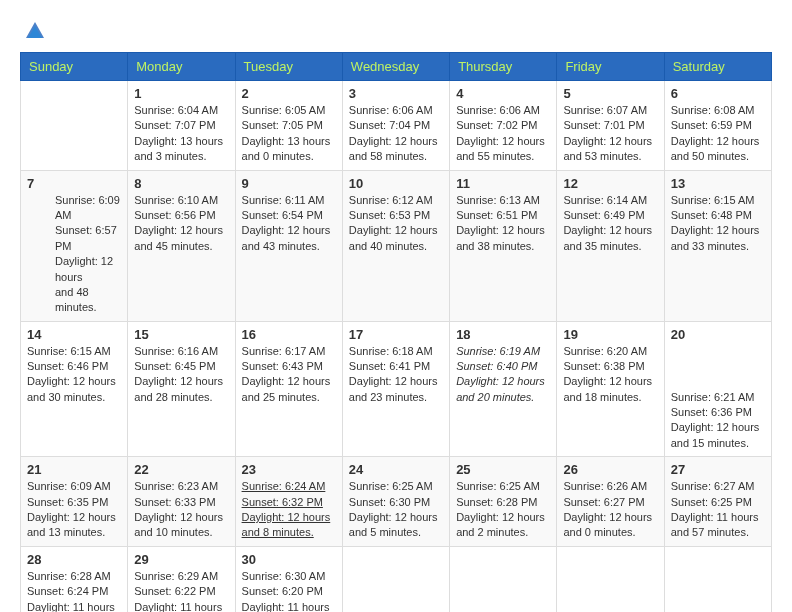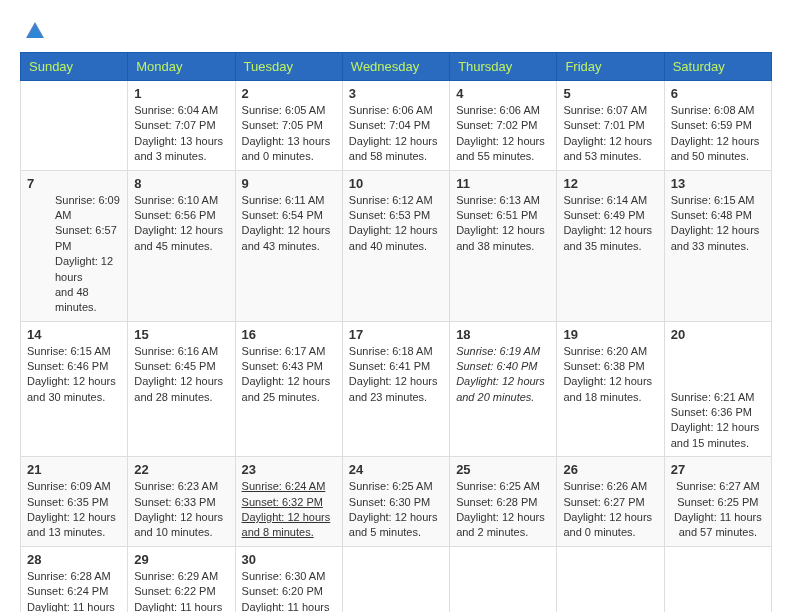--- a/index.html
+++ b/index.html
@@ -311,21 +311,21 @@
         </td>
         <td>
           <span class="day-number">26</span>
           <div class="day-info" style="white-space: pre-line;">Sunrise: 6:26 AM
 Sunset: 6:27 PM
 Daylight: 12 hours
 and 0 minutes.</div>
         </td>
         <td>
           <span class="day-number">27</span>
-          <div class="day-info" style="white-space: pre-line; text-align: center;">Sunrise: 6:27 AM
+          <div class="day-info" style="white-space: pre-line;">Sunrise: 6:27 AM
 Sunset: 6:25 PM
 Daylight: 11 hours
 and 57 minutes.</div>
         </td>
       </tr>
       <tr>
         <td>
           <span class="day-number">28</span>
           <div class="day-info" style="white-space: pre-line;">Sunrise: 6:28 AM
 Sunset: 6:24 PM

